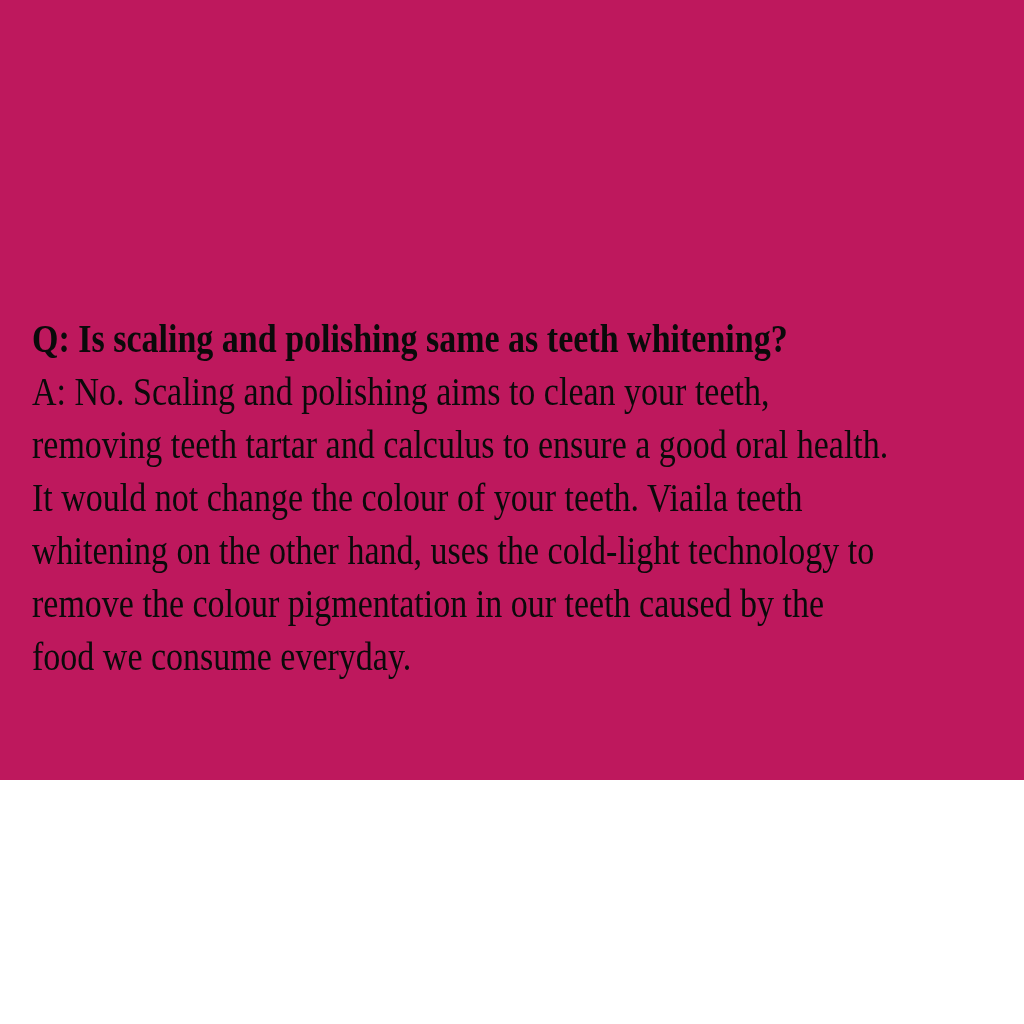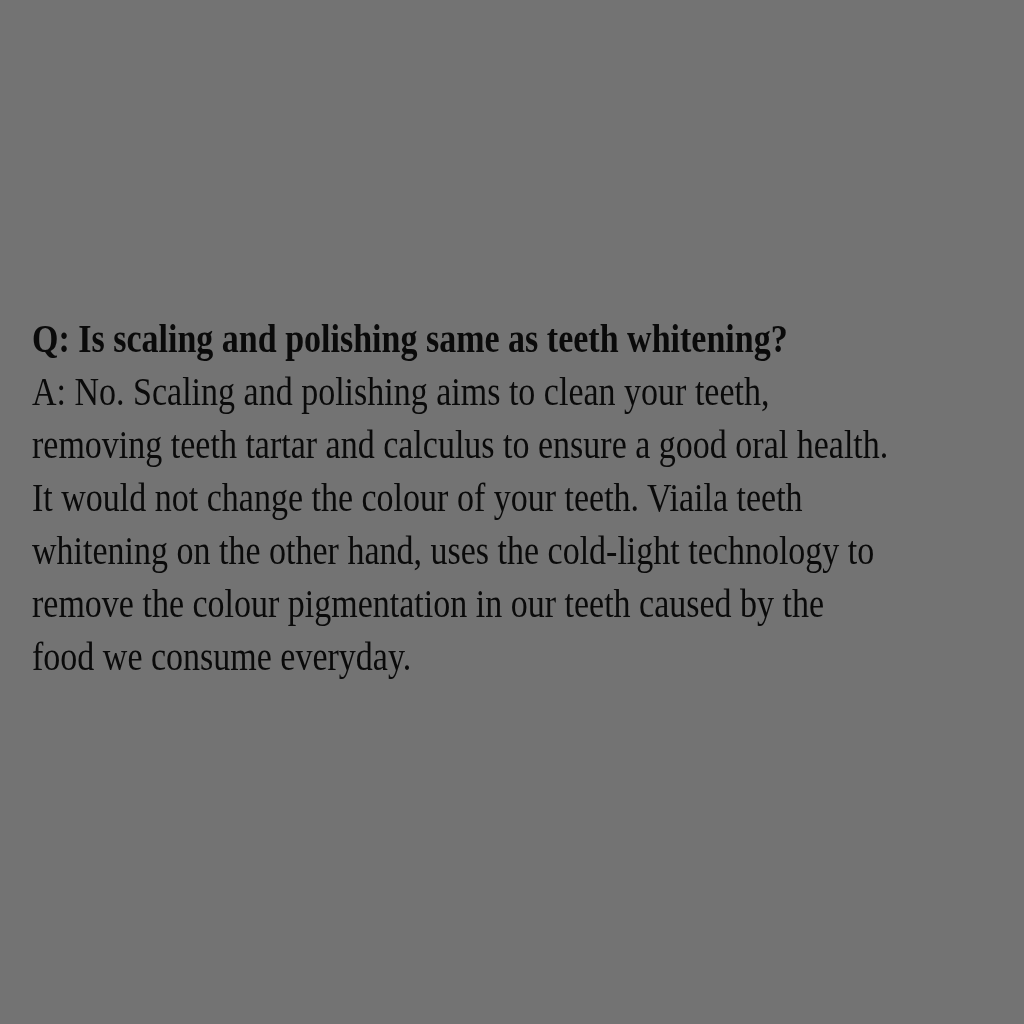--- a/index.html
+++ b/index.html
@@ -12,22 +12,22 @@
     background: #ffffff;
     overflow: hidden;
     position: relative;
     font-family: "Liberation Serif", "DejaVu Serif", serif;
   }
   .page {
     position: absolute;
     left: 0;
     top: 0;
     width: 1024px;
-    height: 1024px;
-    background: #737373;
+    height: 780px;
+    background: #be185d;
   }
   .text-block {
     position: absolute;
     left: 32px;
     top: 312px;
     color: #0a0a0a;
     font-size: 40px;
     line-height: 53px;
     transform: scaleX(0.85);
     transform-origin: 0 0;

